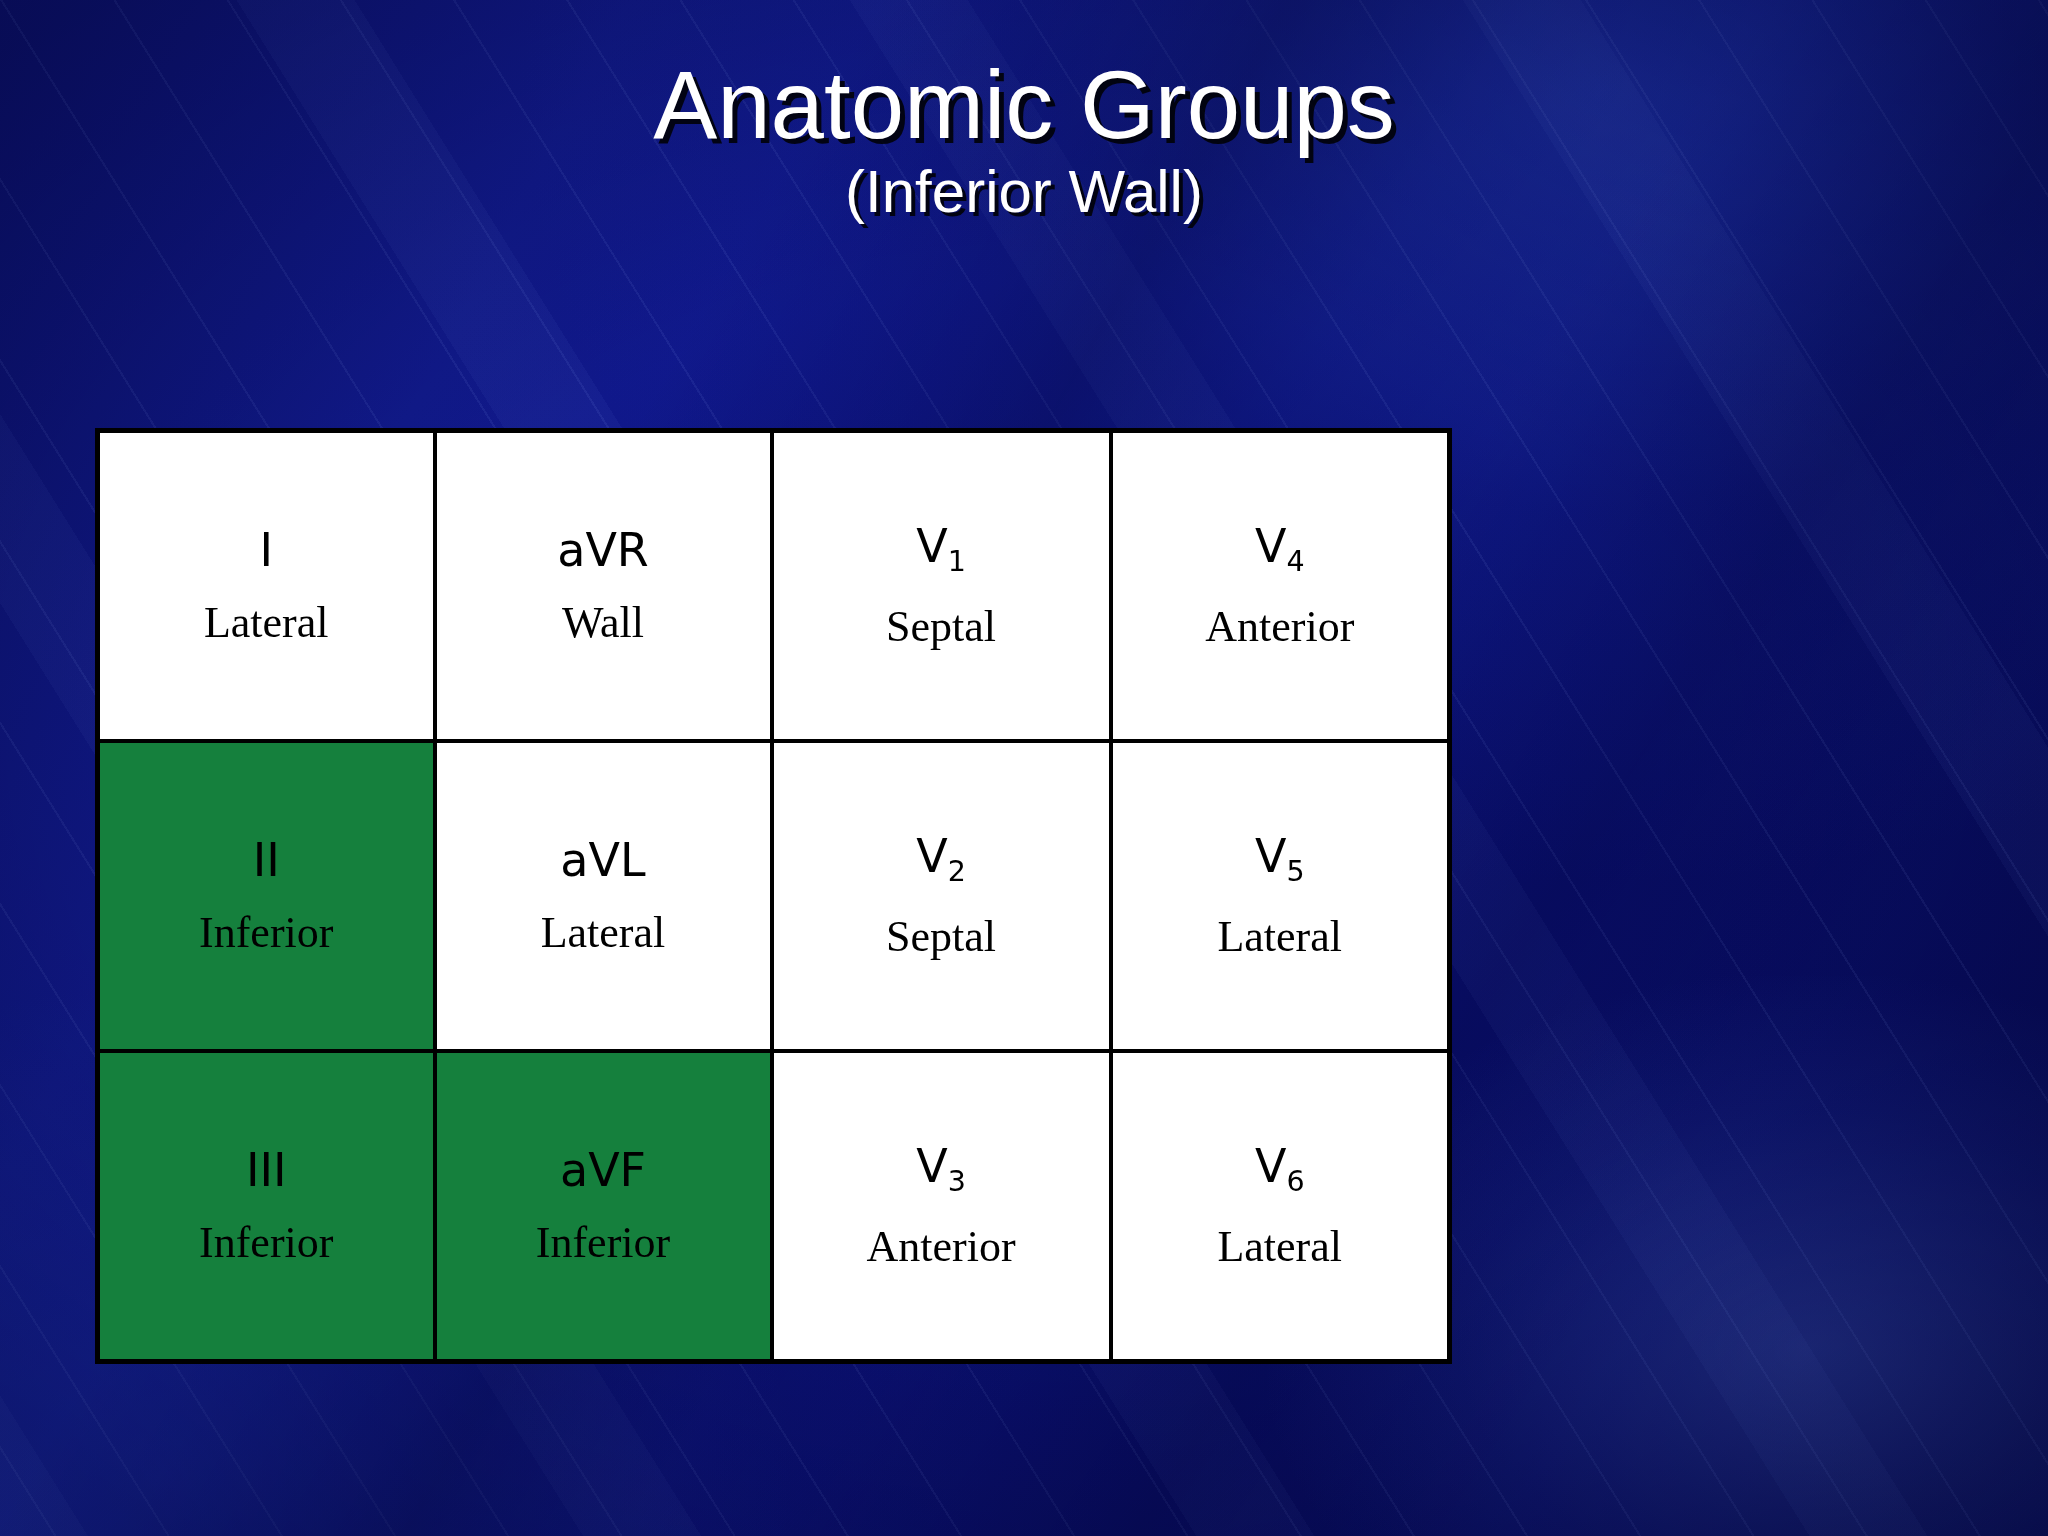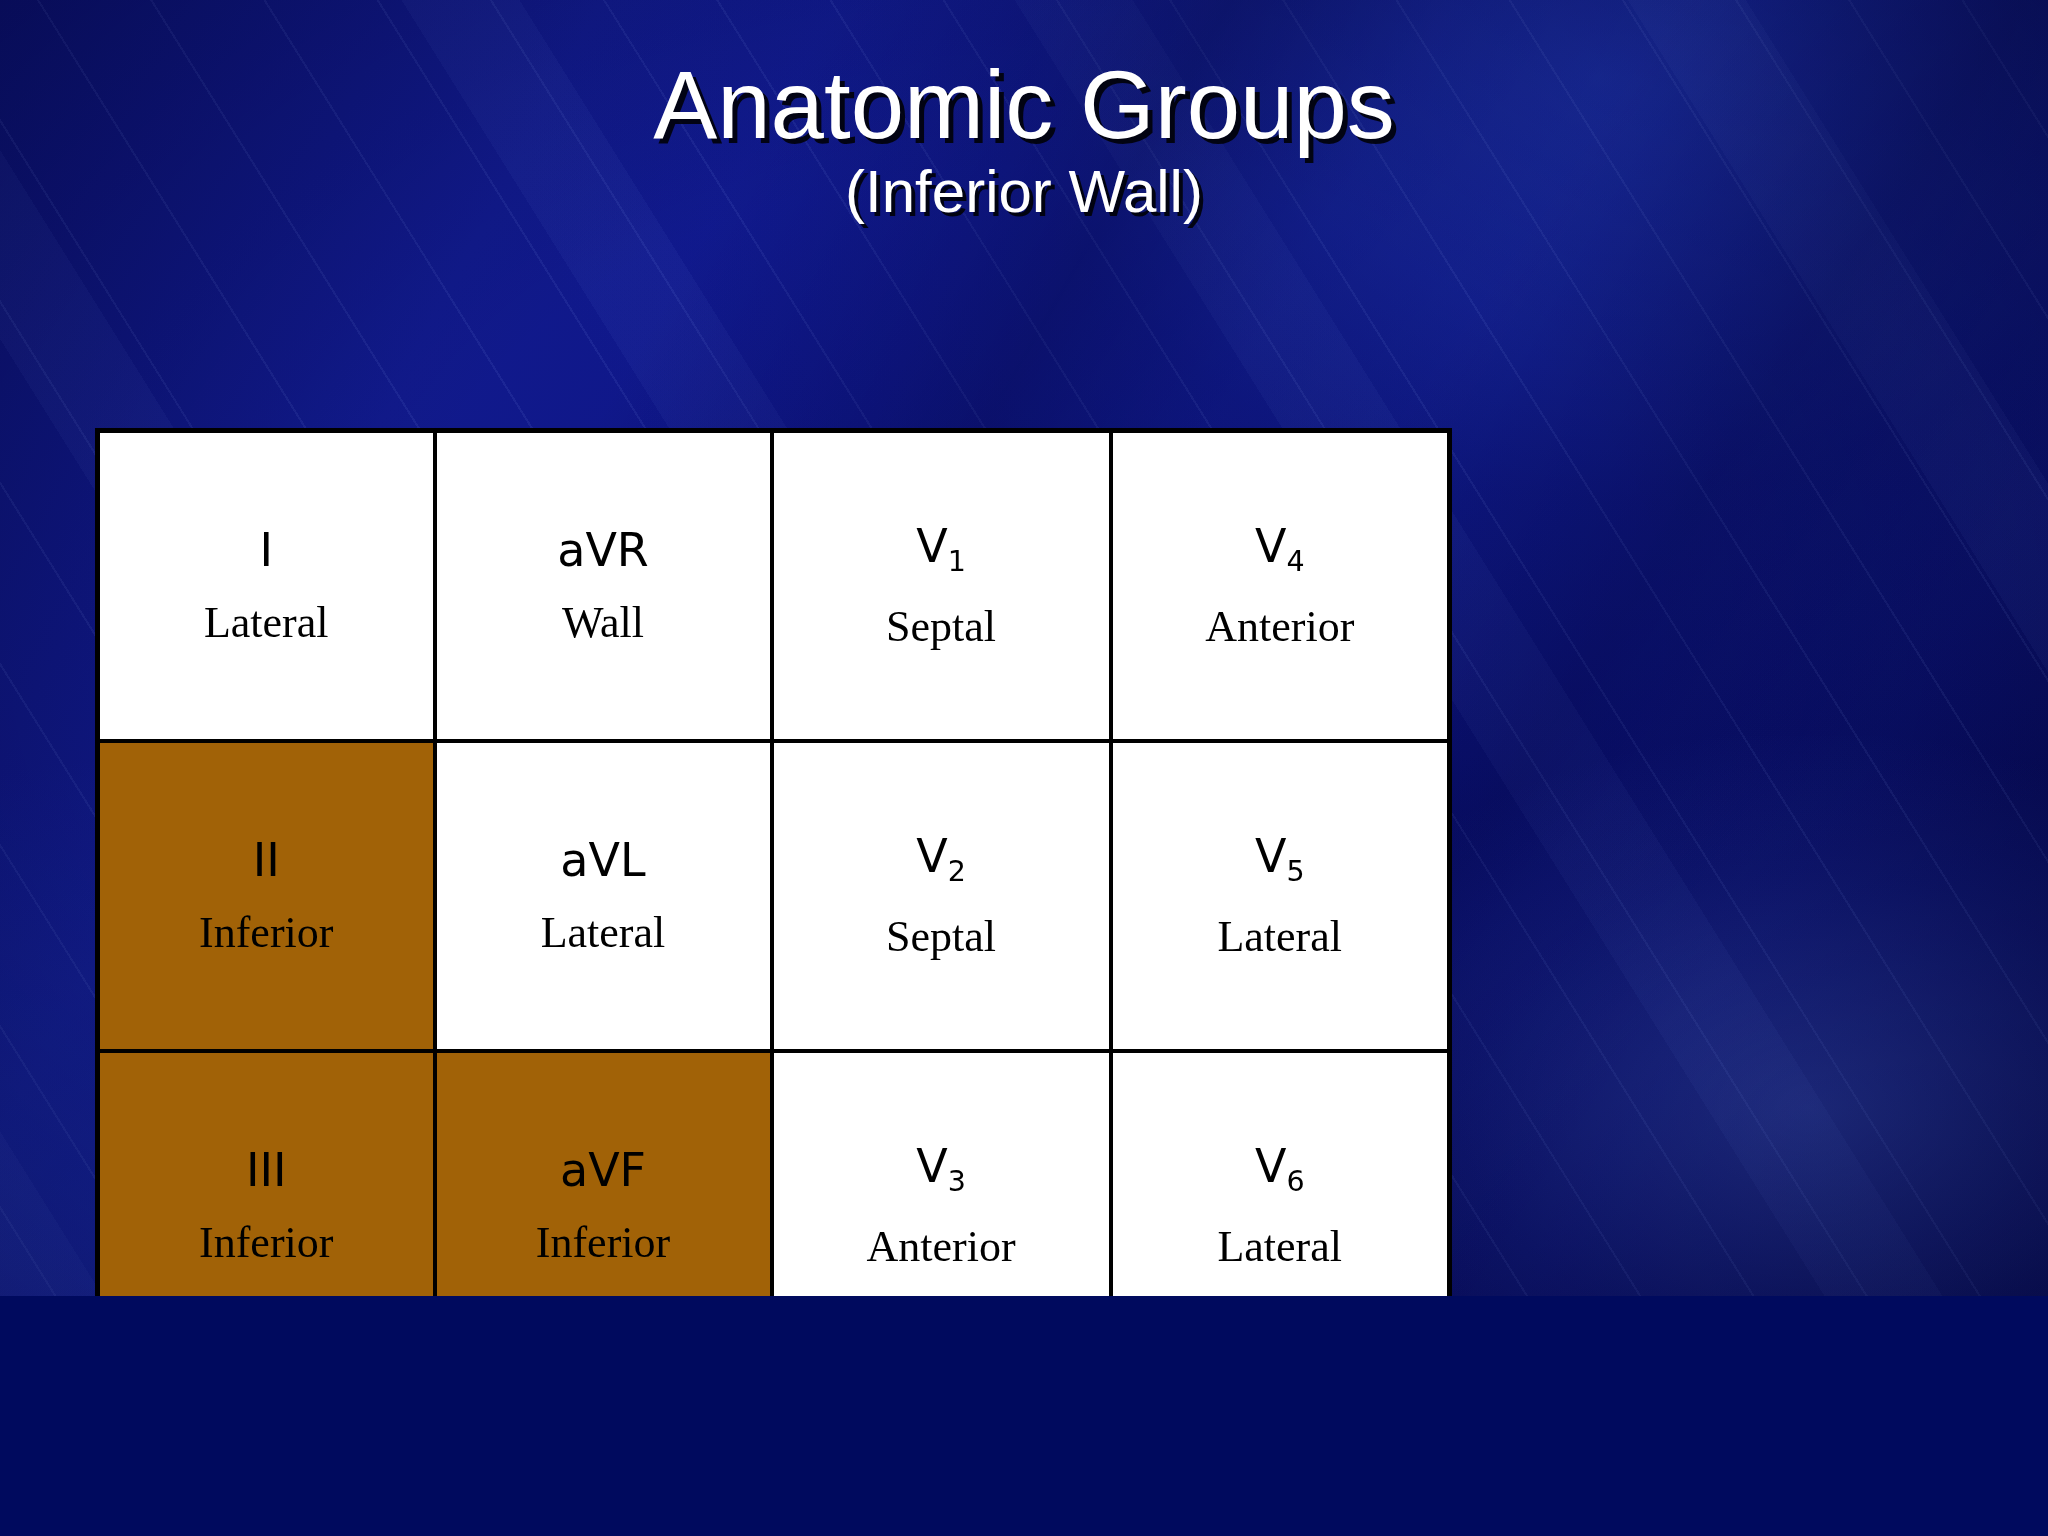--- a/index.html
+++ b/index.html
@@ -11,21 +11,21 @@
   }
   body {
     font-family: "Liberation Sans", sans-serif;
     background: #000a5e;
   }
 
   
   #slide {
     position: relative;
     width: 2048px;
-    height: 1296px;
+    height: 1536px;
     overflow: hidden;
     background:
       radial-gradient(ellipse 1500px 1100px at 78% 6%, rgba(40,70,200,0.50) 0%, rgba(25,45,170,0.22) 38%, rgba(0,0,0,0) 72%),
       radial-gradient(ellipse 900px 700px at 8% 96%, rgba(30,55,185,0.40) 0%, rgba(0,0,0,0) 70%),
       linear-gradient(118deg, #0b1170 0%, #111a8c 22%, #0e1588 40%, #0a1072 62%, #080d64 80%, #060a52 100%);
   }
   
   #streaks-fine {
     position: absolute; inset: 0;
     background-image: repeating-linear-gradient(
@@ -111,21 +111,21 @@
     border: 5px solid #000000;
     z-index: 5;
   }
   #lead-table td {
     border: 4px solid #000000;
     text-align: center;
     vertical-align: middle;
     background: #ffffff;
     padding: 0;
   }
-  #lead-table td.green { background: #a16207; }
+  #lead-table td.green { background: #15803d; }
   #lead-table col.c1 { width: 337px; }
   #lead-table col.c2 { width: 337px; }
   #lead-table col.c3 { width: 339px; }
   #lead-table col.c4 { width: 339px; }
 
   .cell-inner {
     display: flex;
     flex-direction: column;
     align-items: center;
     justify-content: center;

